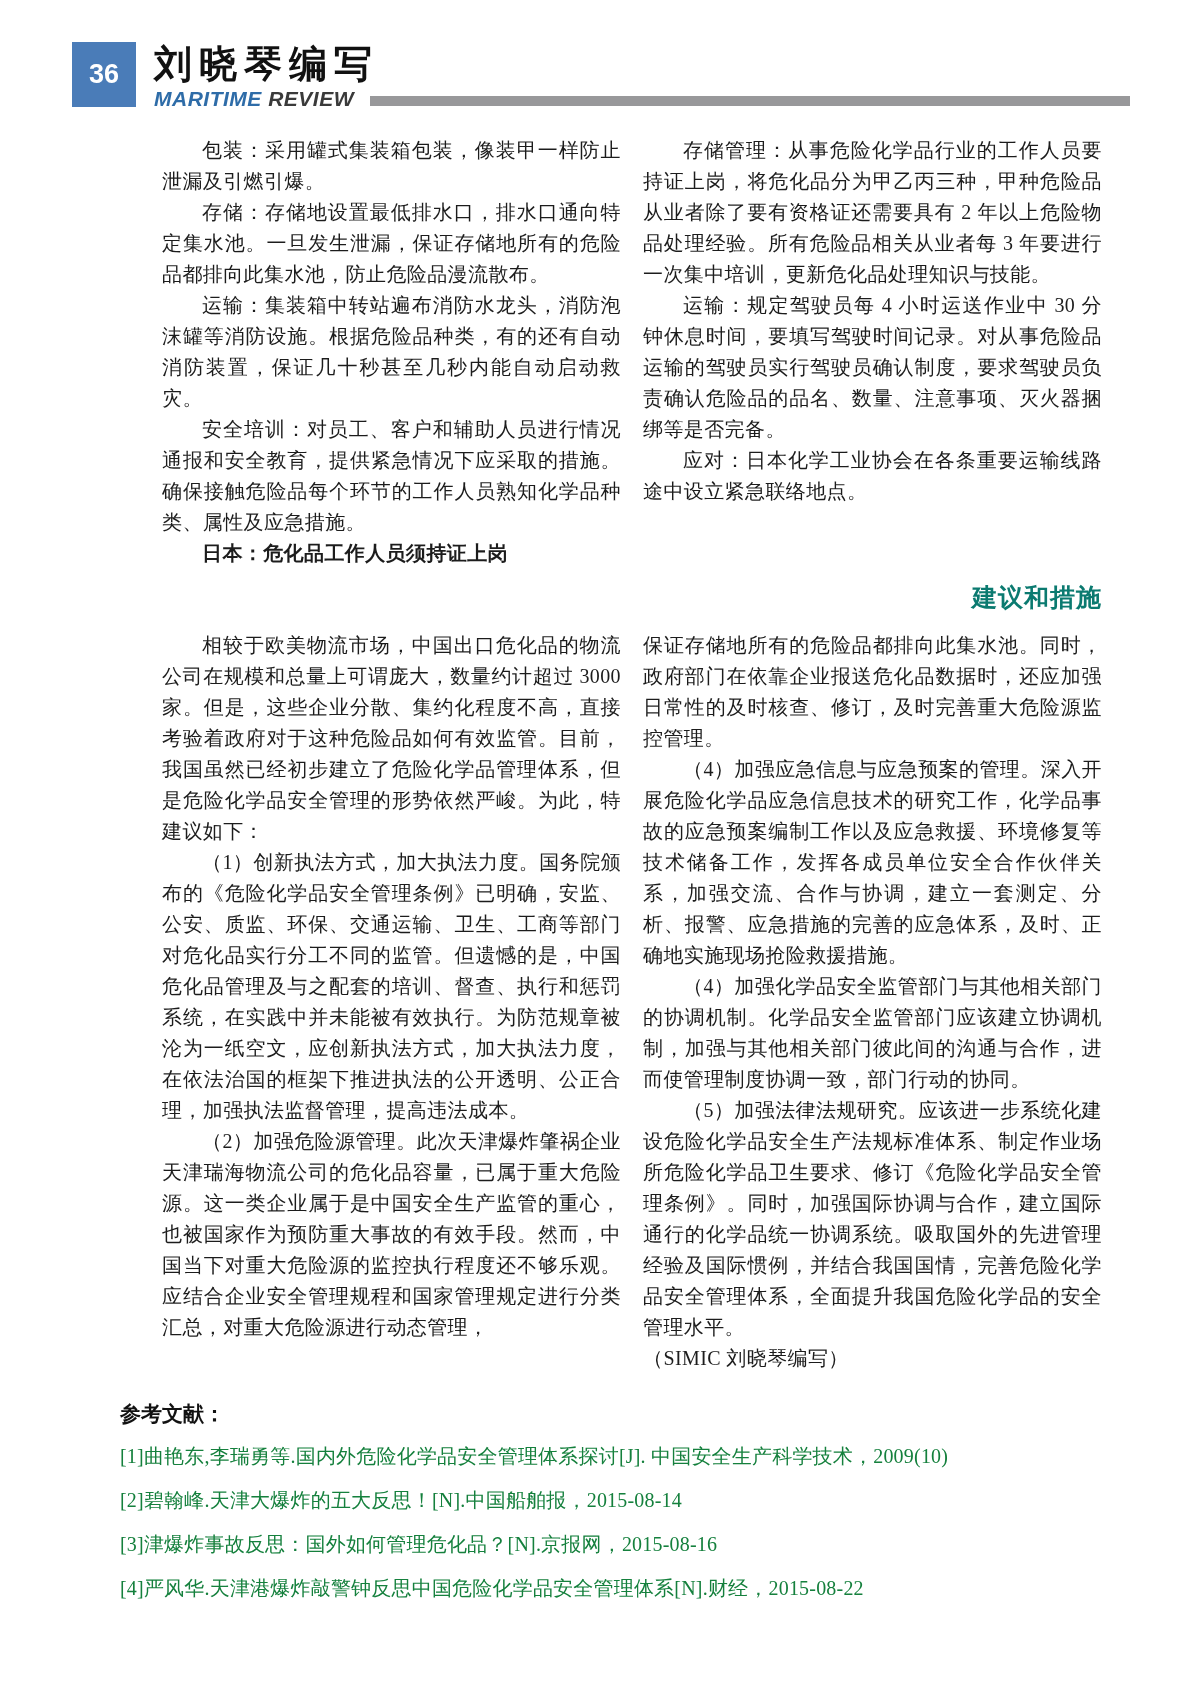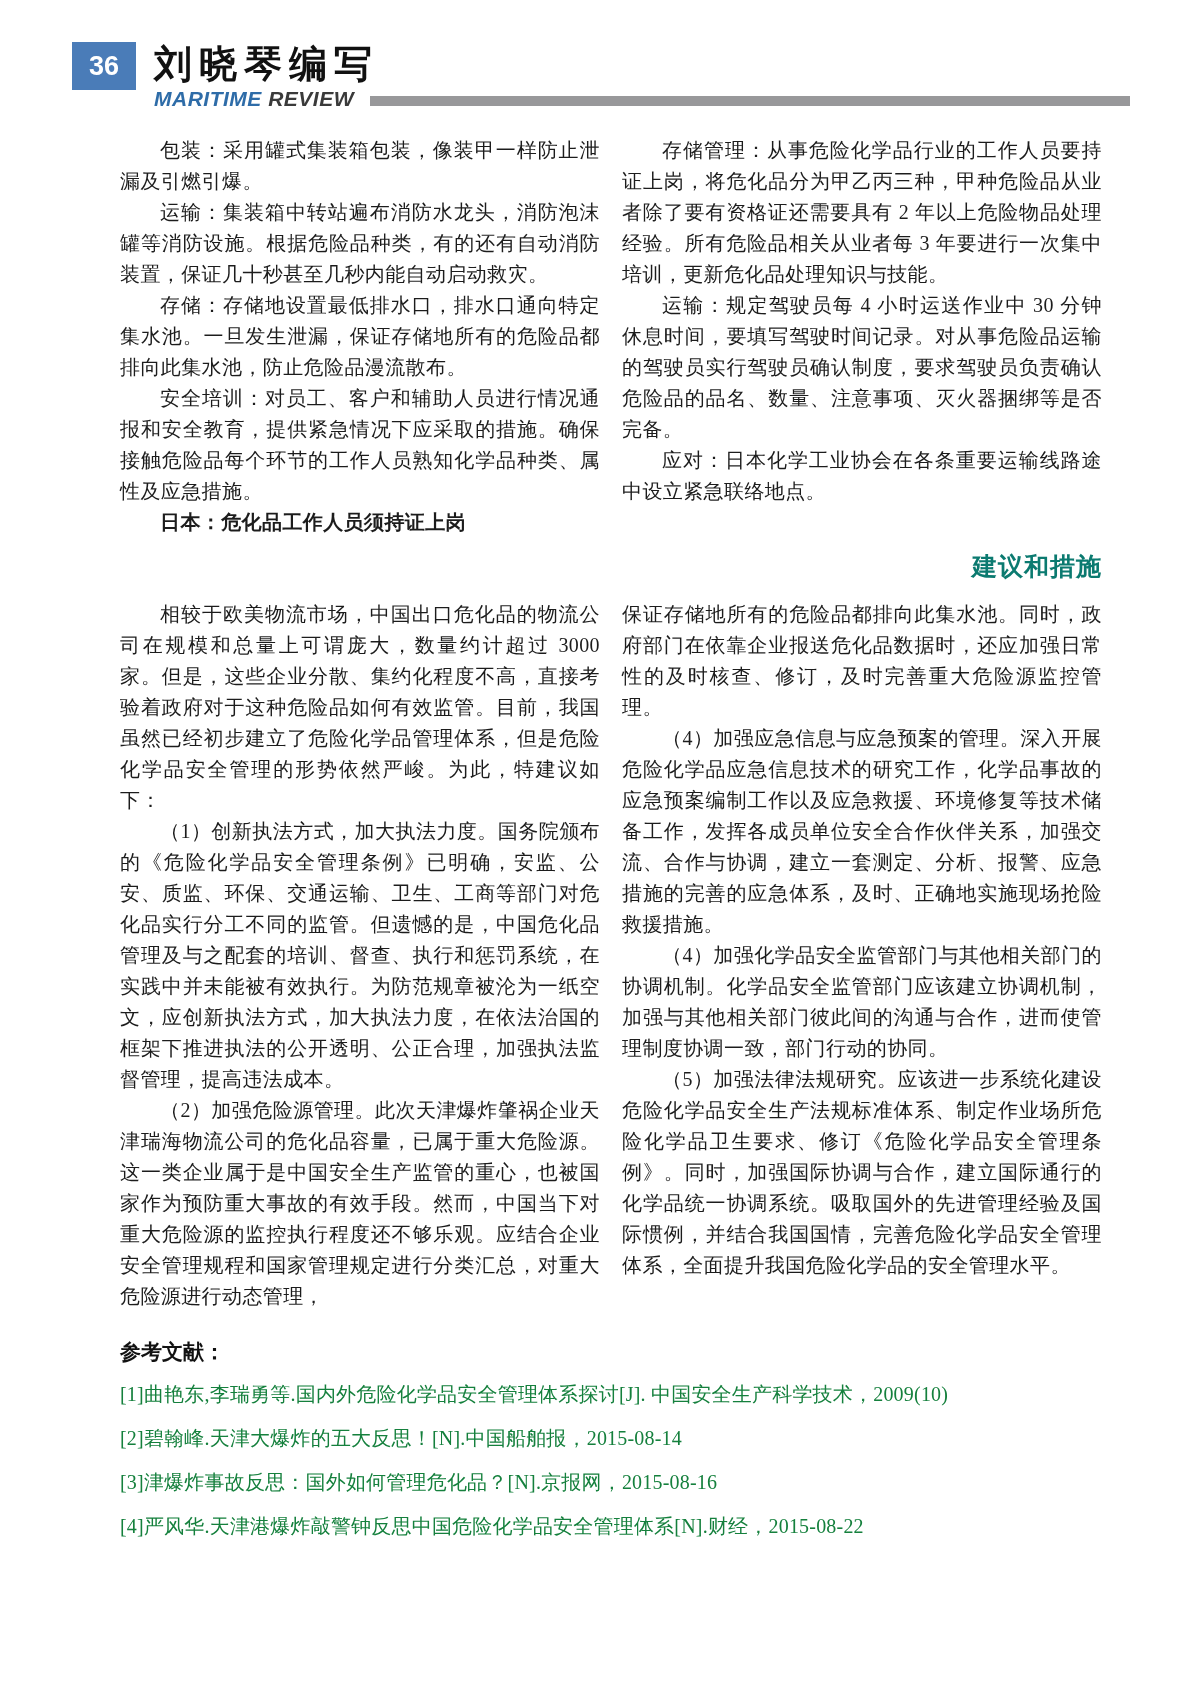--- a/index.html
+++ b/index.html
@@ -10,21 +10,21 @@
     font-family: "Liberation Serif", "DejaVu Serif", serif;
     color: #1c1c1c;
     position: relative;
     overflow: hidden;
   }
   .page { padding: 42px 70px 0 72px; }
 
   
   .masthead { display: flex; align-items: flex-start; }
   .page-num-box {
-    width: 64px; height: 48px;
+    width: 64px; height: 65px;
     background: #4a7cb8;
     color: #ffffff;
     font-family: "Liberation Sans", "DejaVu Sans", sans-serif;
     font-weight: bold; font-size: 27px;
     display: flex; align-items: center; justify-content: center;
     flex: 0 0 auto;
   }
   .title-block { margin-left: 18px; flex: 1 1 auto; min-width: 0; }
   .journal-title {
     font-family: "Liberation Sans", "DejaVu Sans", sans-serif;
@@ -46,21 +46,21 @@
   .gray-bar {
     flex: 1 1 auto;
     height: 10px;
     background: #98989a;
     margin-left: 16px;
     margin-top: 4px;
   }
 
   
   .content { margin-left: 48px; margin-right: 28px; margin-top: 24px; }
-  .two-col { display: grid; grid-template-columns: 1fr 1fr; column-gap: 22px; }
+  .two-col { display: grid; grid-template-columns: 1fr 1fr; column-gap: 22px; margin-left: 42px; }
   .col p {
     font-size: 20px;
     line-height: 31px;
     text-align: justify;
     text-indent: 2em;
     letter-spacing: 0.4px;
   }
   .col p.no-indent { text-indent: 0; }
   .col p.bold-line { font-weight: bold; }
 
@@ -117,22 +117,22 @@
         <div class="gray-bar"></div>
       </div>
     </div>
   </header>
 
   <main class="content">
 
     <section class="two-col">
       <div class="col">
         <p>包装：采用罐式集装箱包装，像装甲一样防止泄漏及引燃引爆。</p>
+        <p>存储：存储地设置最低排水口，排水口通向特定集水池。一旦发生泄漏，保证存储地所有的危险品都排向此集水池，防止危险品漫流散布。</p>
         <p>运输：集装箱中转站遍布消防水龙头，消防泡沫罐等消防设施。根据危险品种类，有的还有自动消防装置，保证几十秒甚至几秒内能自动启动救灾。</p>
-        <p>存储：存储地设置最低排水口，排水口通向特定集水池。一旦发生泄漏，保证存储地所有的危险品都排向此集水池，防止危险品漫流散布。</p>
         <p>安全培训：对员工、客户和辅助人员进行情况通报和安全教育，提供紧急情况下应采取的措施。确保接触危险品每个环节的工作人员熟知化学品种类、属性及应急措施。</p>
         <p class="bold-line">日本：危化品工作人员须持证上岗</p>
       </div>
       <div class="col">
         <p>存储管理：从事危险化学品行业的工作人员要持证上岗，将危化品分为甲乙丙三种，甲种危险品从业者除了要有资格证还需要具有 2 年以上危险物品处理经验。所有危险品相关从业者每 3 年要进行一次集中培训，更新危化品处理知识与技能。</p>
         <p>运输：规定驾驶员每 4 小时运送作业中 30 分钟休息时间，要填写驾驶时间记录。对从事危险品运输的驾驶员实行驾驶员确认制度，要求驾驶员负责确认危险品的品名、数量、注意事项、灭火器捆绑等是否完备。</p>
         <p>应对：日本化学工业协会在各条重要运输线路途中设立紧急联络地点。</p>
       </div>
     </section>
 
@@ -142,20 +142,21 @@
       <div class="col">
         <p>相较于欧美物流市场，中国出口危化品的物流公司在规模和总量上可谓庞大，数量约计超过 3000 家。但是，这些企业分散、集约化程度不高，直接考验着政府对于这种危险品如何有效监管。目前，我国虽然已经初步建立了危险化学品管理体系，但是危险化学品安全管理的形势依然严峻。为此，特建议如下：</p>
         <p>（1）创新执法方式，加大执法力度。国务院颁布的《危险化学品安全管理条例》已明确，安监、公安、质监、环保、交通运输、卫生、工商等部门对危化品实行分工不同的监管。但遗憾的是，中国危化品管理及与之配套的培训、督查、执行和惩罚系统，在实践中并未能被有效执行。为防范规章被沦为一纸空文，应创新执法方式，加大执法力度，在依法治国的框架下推进执法的公开透明、公正合理，加强执法监督管理，提高违法成本。</p>
         <p>（2）加强危险源管理。此次天津爆炸肇祸企业天津瑞海物流公司的危化品容量，已属于重大危险源。这一类企业属于是中国安全生产监管的重心，也被国家作为预防重大事故的有效手段。然而，中国当下对重大危险源的监控执行程度还不够乐观。应结合企业安全管理规程和国家管理规定进行分类汇总，对重大危险源进行动态管理，</p>
       </div>
       <div class="col">
         <p class="no-indent">保证存储地所有的危险品都排向此集水池。同时，政府部门在依靠企业报送危化品数据时，还应加强日常性的及时核查、修订，及时完善重大危险源监控管理。</p>
         <p>（4）加强应急信息与应急预案的管理。深入开展危险化学品应急信息技术的研究工作，化学品事故的应急预案编制工作以及应急救援、环境修复等技术储备工作，发挥各成员单位安全合作伙伴关系，加强交流、合作与协调，建立一套测定、分析、报警、应急措施的完善的应急体系，及时、正确地实施现场抢险救援措施。</p>
         <p>（4）加强化学品安全监管部门与其他相关部门的协调机制。化学品安全监管部门应该建立协调机制，加强与其他相关部门彼此间的沟通与合作，进而使管理制度协调一致，部门行动的协同。</p>
         <p>（5）加强法律法规研究。应该进一步系统化建设危险化学品安全生产法规标准体系、制定作业场所危险化学品卫生要求、修订《危险化学品安全管理条例》。同时，加强国际协调与合作，建立国际通行的化学品统一协调系统。吸取国外的先进管理经验及国际惯例，并结合我国国情，完善危险化学品安全管理体系，全面提升我国危险化学品的安全管理水平。</p>
+        <p class="byline no-indent">（SIMIC 刘晓琴编写）</p>
       </div>
     </section>
 
     <section class="references">
       <div class="ref-heading">参考文献：</div>
       <div class="ref-item">[1]曲艳东,李瑞勇等.国内外危险化学品安全管理体系探讨[J]. 中国安全生产科学技术，2009(10)</div>
       <div class="ref-item">[2]碧翰峰.天津大爆炸的五大反思！[N].中国船舶报，2015-08-14</div>
       <div class="ref-item">[3]津爆炸事故反思：国外如何管理危化品？[N].京报网，2015-08-16</div>
       <div class="ref-item">[4]严风华.天津港爆炸敲警钟反思中国危险化学品安全管理体系[N].财经，2015-08-22</div>
     </section>

